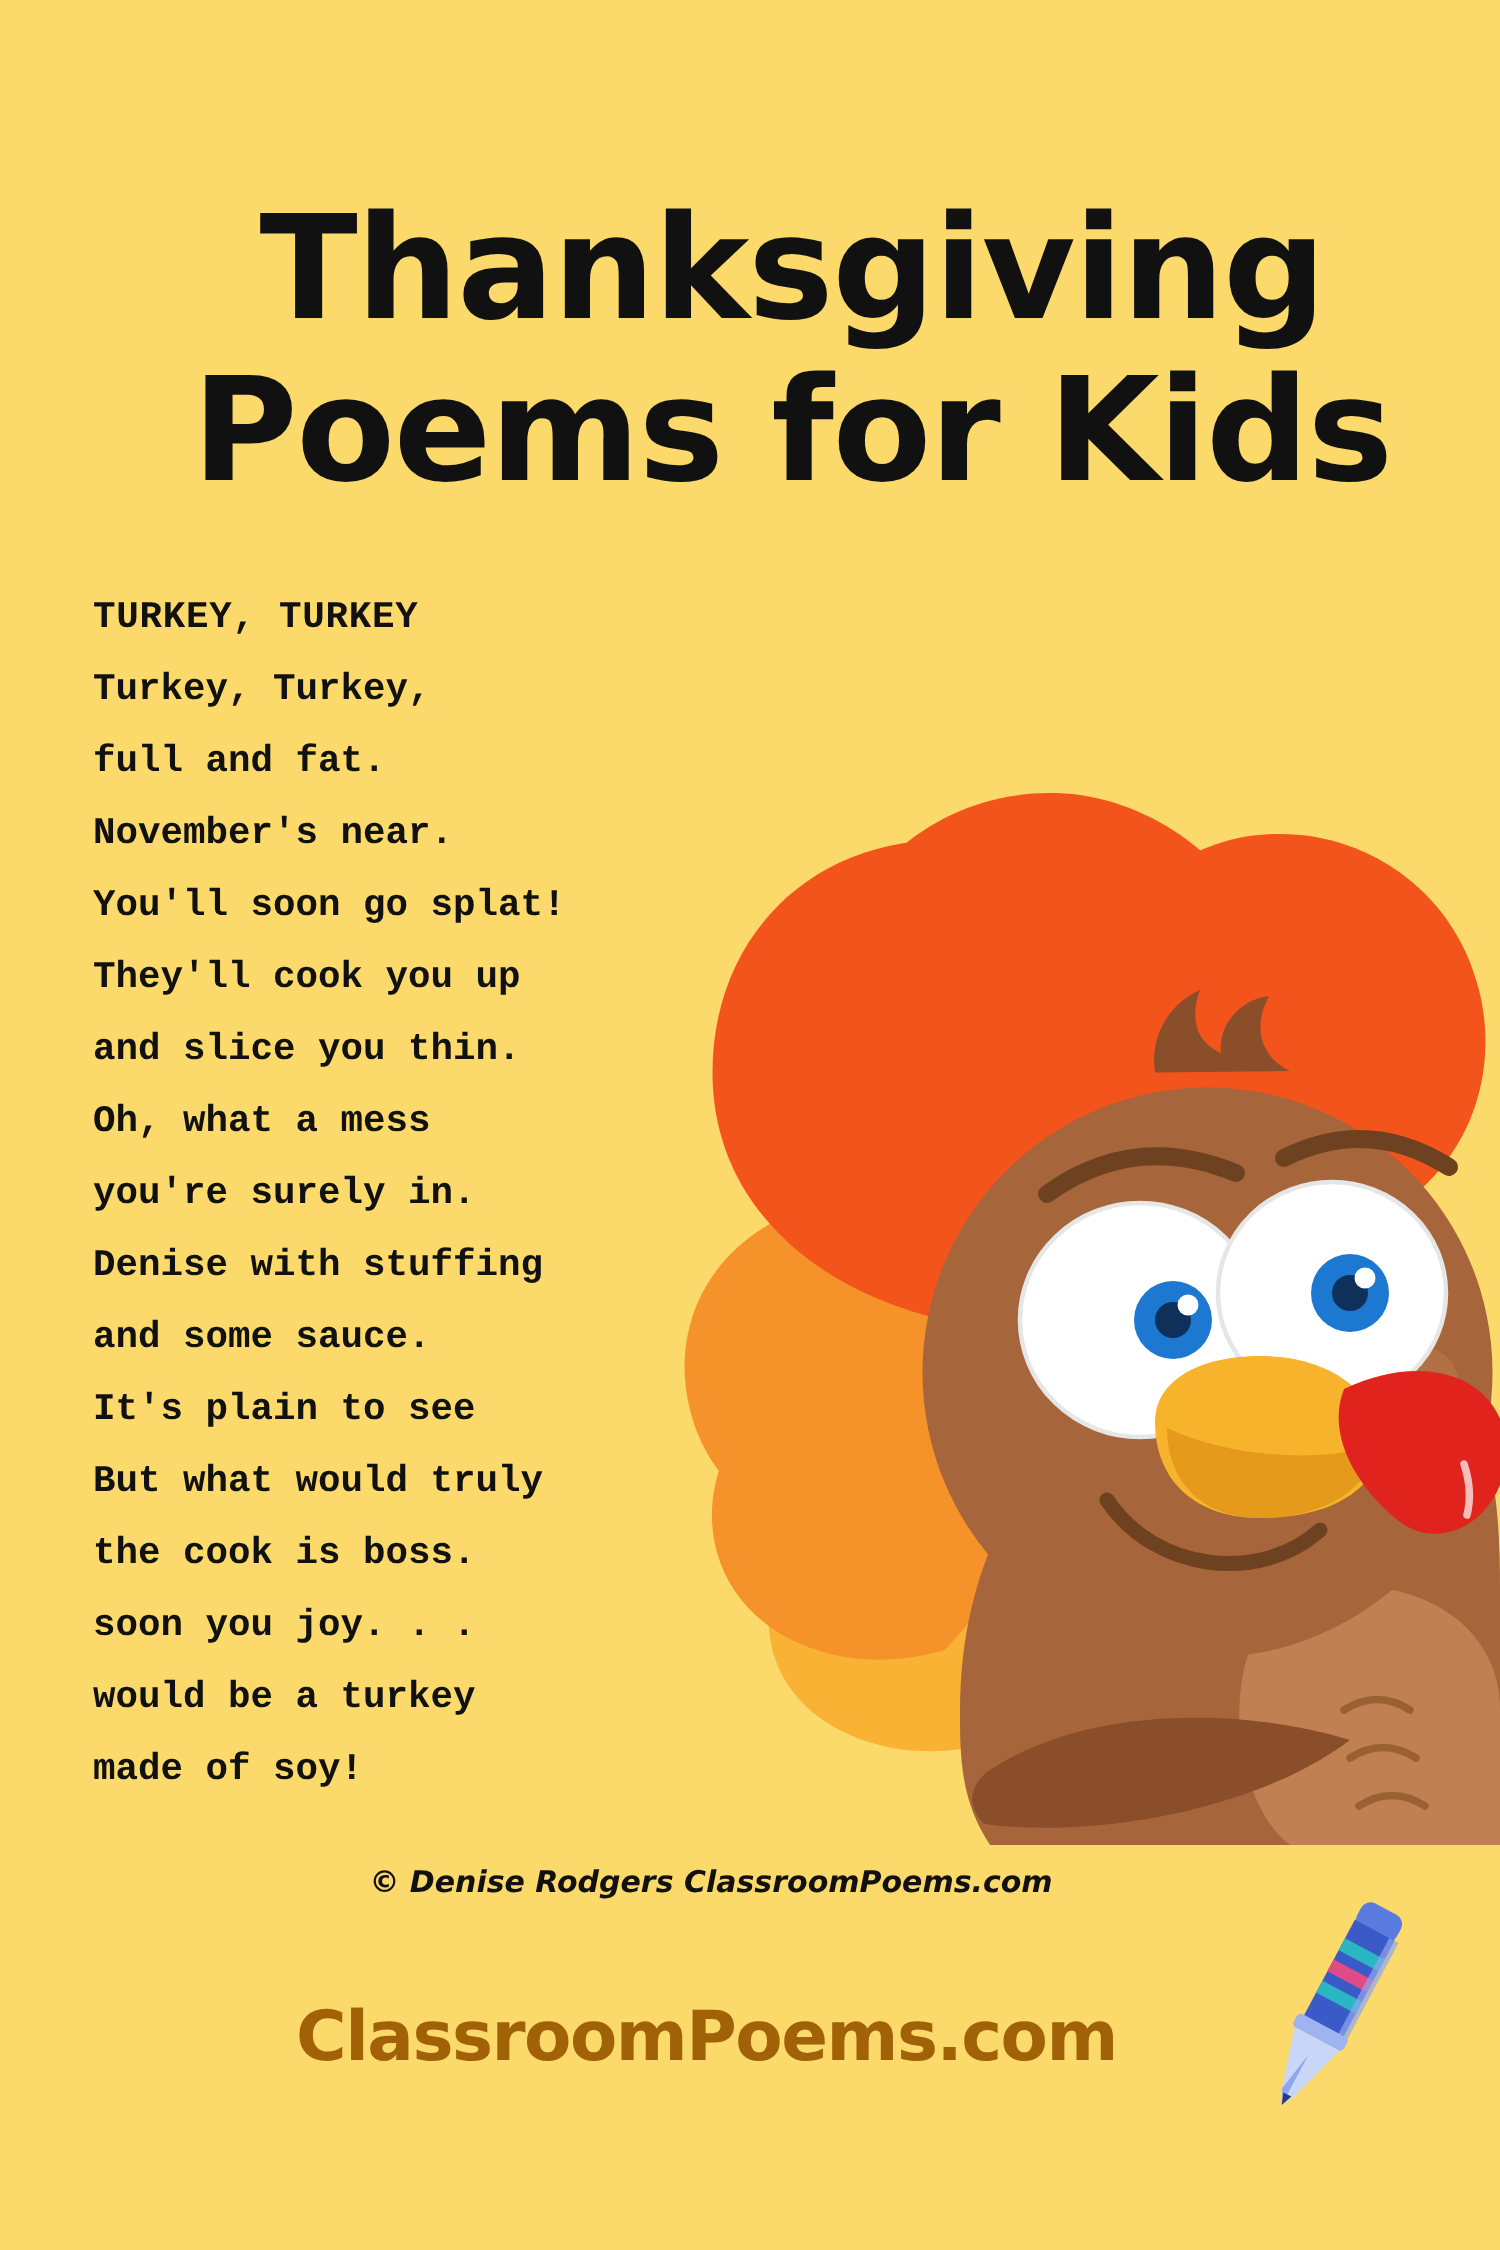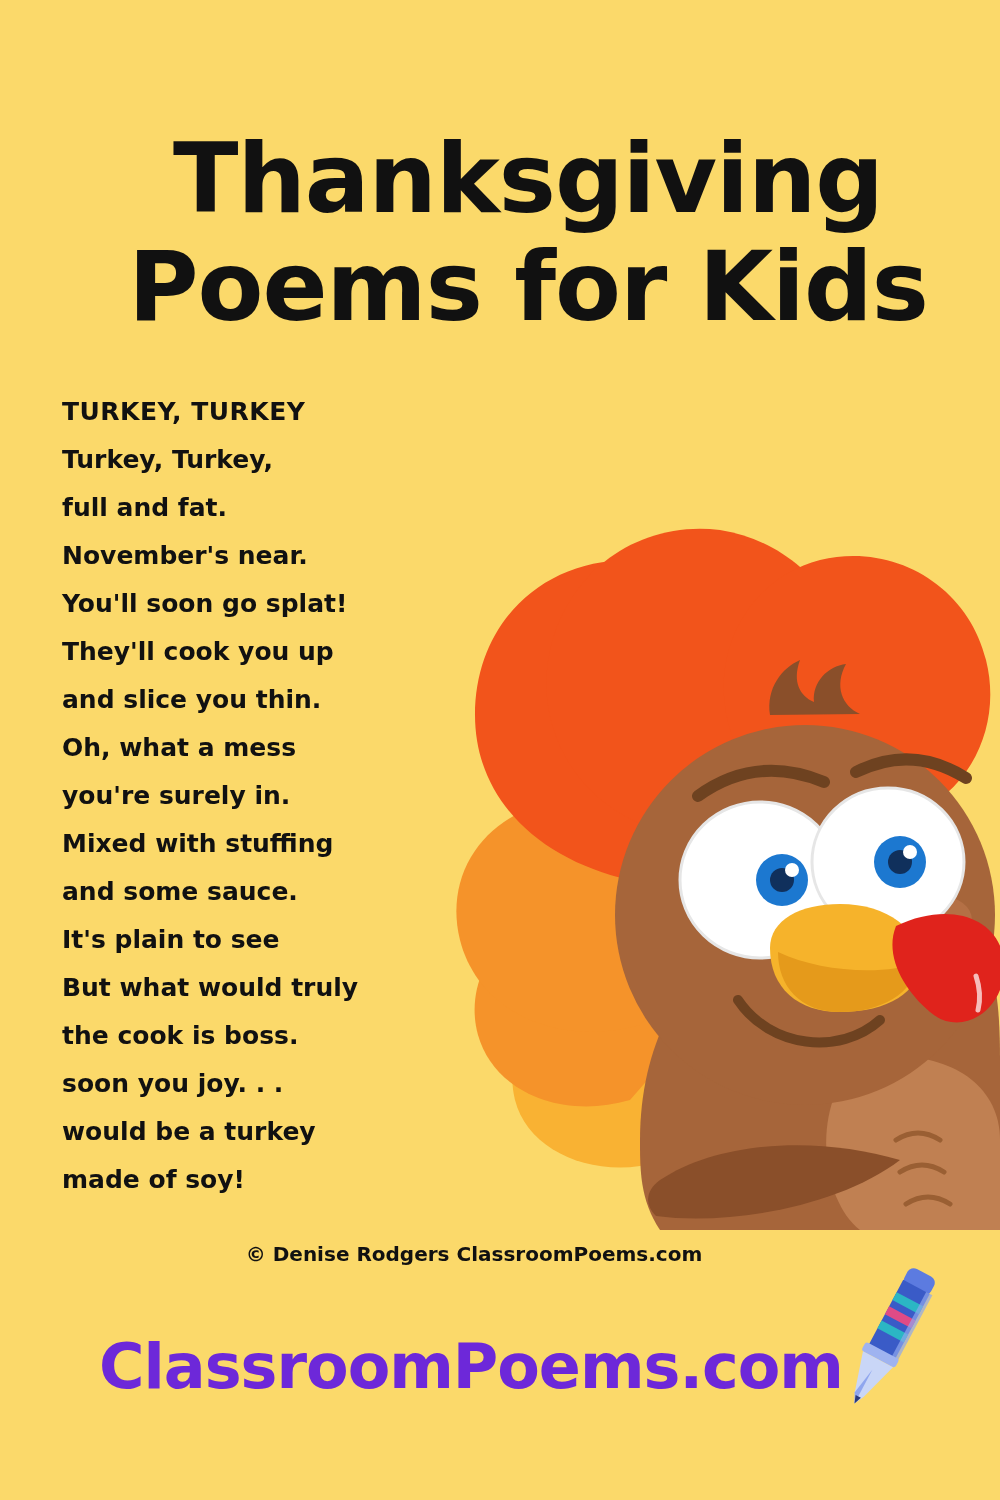--- a/index.html
+++ b/index.html
@@ -52,50 +52,52 @@
     z-index: 9;
     color: #111111;
     font-family: "DejaVu Sans", sans-serif;
     font-weight: bold;
     font-size: 25px;
     line-height: 48px;
   }
   .poem .poem-line {
     display: block;
     white-space: nowrap;
+    font-family: Liberation Mono, monospace;
   }
   .poem .poem-title {
     letter-spacing: 0.5px;
   }
 
   
   .credit {
     position: absolute;
     top: 1242px;
     left: 0;
     width: 948px;
     text-align: center;
     color: #111111;
     font-family: "DejaVu Sans", sans-serif;
     font-weight: bold;
     font-size: 20px;
     z-index: 9;
+    font-style: italic;
   }
 
   
   .brand {
     position: absolute;
     top: 1330px;
     left: 0;
     width: 942px;
     text-align: center;
-    color: #6d28d9;
-    font-family: "DejaVu Sans", sans-serif;
-    font-weight: bold;
-    font-size: 62px;
+    color: #a16207;
+    font-family: "DejaVu Sans", sans-serif;
+    font-weight: bold;
+    font-size: 46px;
     letter-spacing: -1px;
     z-index: 9;
   }
   .pen {
     position: absolute;
     right: 48px;
     top: 1255px;
     width: 120px;
     height: 160px;
     z-index: 10;
@@ -171,21 +173,21 @@
   <div class="poem">
     <span class="poem-line poem-title">TURKEY, TURKEY</span>
     <span class="poem-line">Turkey, Turkey,</span>
     <span class="poem-line">full and fat.</span>
     <span class="poem-line">November's near.</span>
     <span class="poem-line">You'll soon go splat!</span>
     <span class="poem-line">They'll cook you up</span>
     <span class="poem-line">and slice you thin.</span>
     <span class="poem-line">Oh, what a mess</span>
     <span class="poem-line">you're surely in.</span>
-    <span class="poem-line">Mixed with stuffing</span>
+    <span class="poem-line">Denise with stuffing</span>
     <span class="poem-line">and some sauce.</span>
     <span class="poem-line">It's plain to see</span>
     <span class="poem-line">But what would truly</span>
     <span class="poem-line">the cook is boss.</span>
     <span class="poem-line">soon you joy. . .</span>
     <span class="poem-line">would be a turkey</span>
     <span class="poem-line">made of soy!</span>
   </div>
 
   <div class="credit">© Denise Rodgers ClassroomPoems.com</div>

